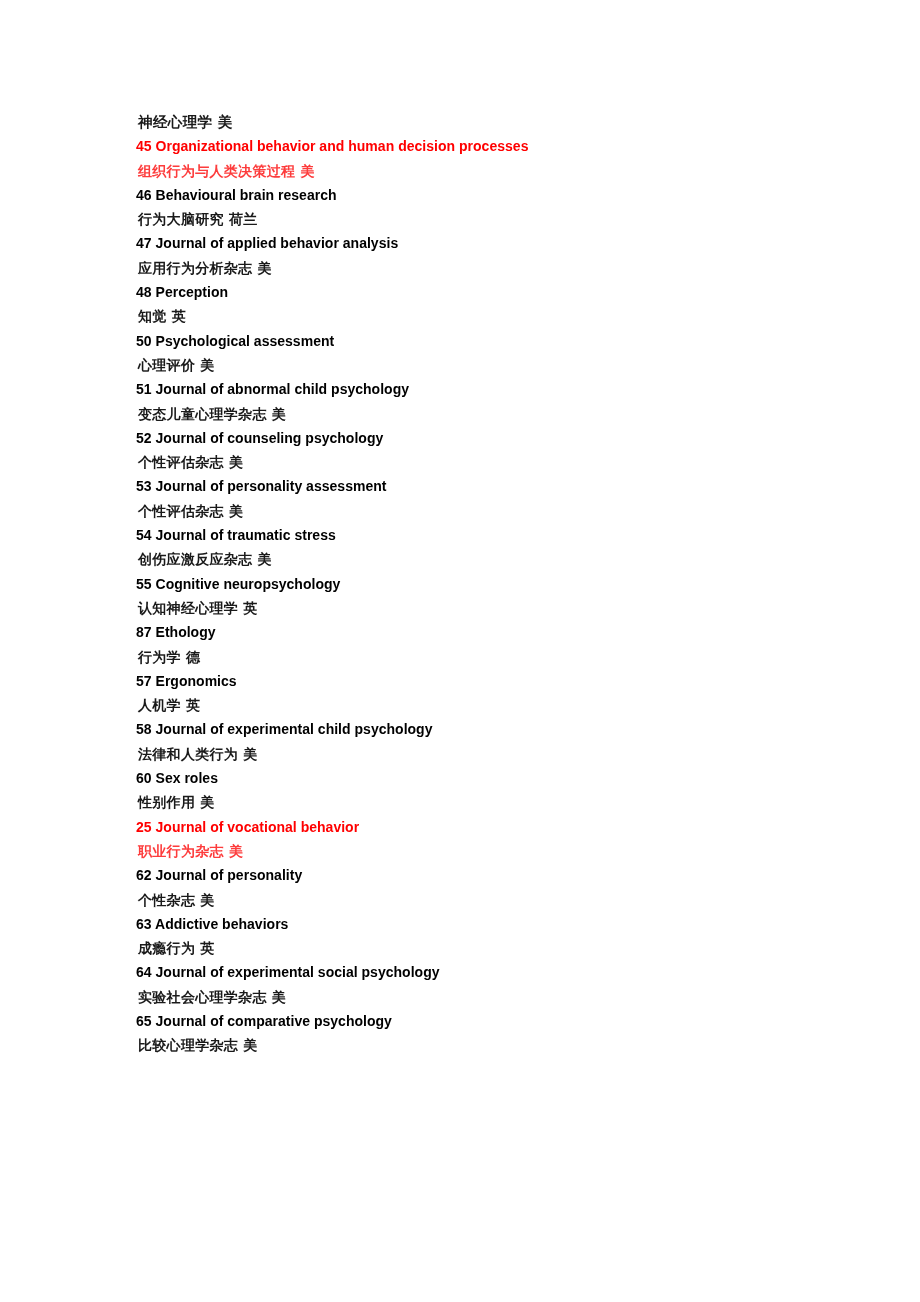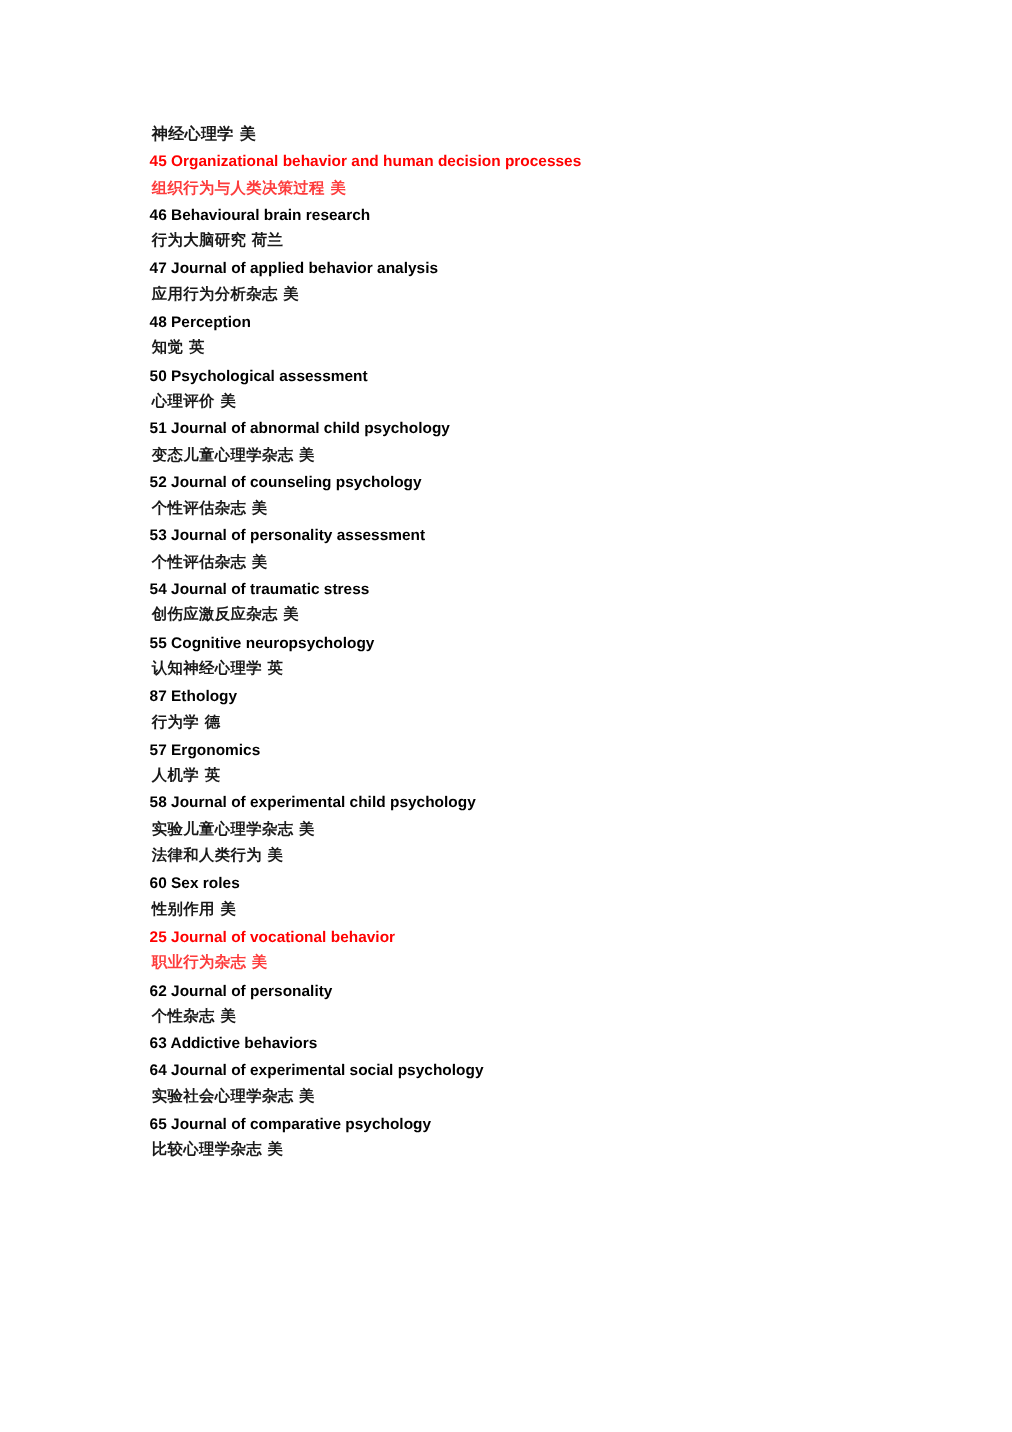--- a/index.html
+++ b/index.html
@@ -117,39 +117,39 @@
         <div class="entry">
           <div class="line line-en">87 Ethology</div>
           <div class="line line-zh">行为学 德</div>
         </div>
         <div class="entry">
           <div class="line line-en">57 Ergonomics</div>
           <div class="line line-zh">人机学 英</div>
         </div>
         <div class="entry">
           <div class="line line-en">58 Journal of experimental child psychology</div>
-          <div class="line line-zh">实验儿童心理学杂志 美</div>
         </div>
         <div class="entry">
           <div class="line line-zh">法律和人类行为 美</div>
         </div>
         <div class="entry">
           <div class="line line-en">60 Sex roles</div>
           <div class="line line-zh">性别作用 美</div>
         </div>
         <div class="entry red">
           <div class="line line-en">25 Journal of vocational behavior</div>
           <div class="line line-zh">职业行为杂志 美</div>
         </div>
         <div class="entry">
           <div class="line line-en">62 Journal of personality</div>
           <div class="line line-zh">个性杂志 美</div>
         </div>
         <div class="entry">
           <div class="line line-en">63 Addictive behaviors</div>
+          <div class="line line-zh">成瘾行为 英</div>
         </div>
         <div class="entry">
           <div class="line line-en">64 Journal of experimental social psychology</div>
           <div class="line line-zh">实验社会心理学杂志 美</div>
         </div>
         <div class="entry">
           <div class="line line-en">65 Journal of comparative psychology</div>
           <div class="line line-zh">比较心理学杂志 美</div>
         </div>
       </div>

